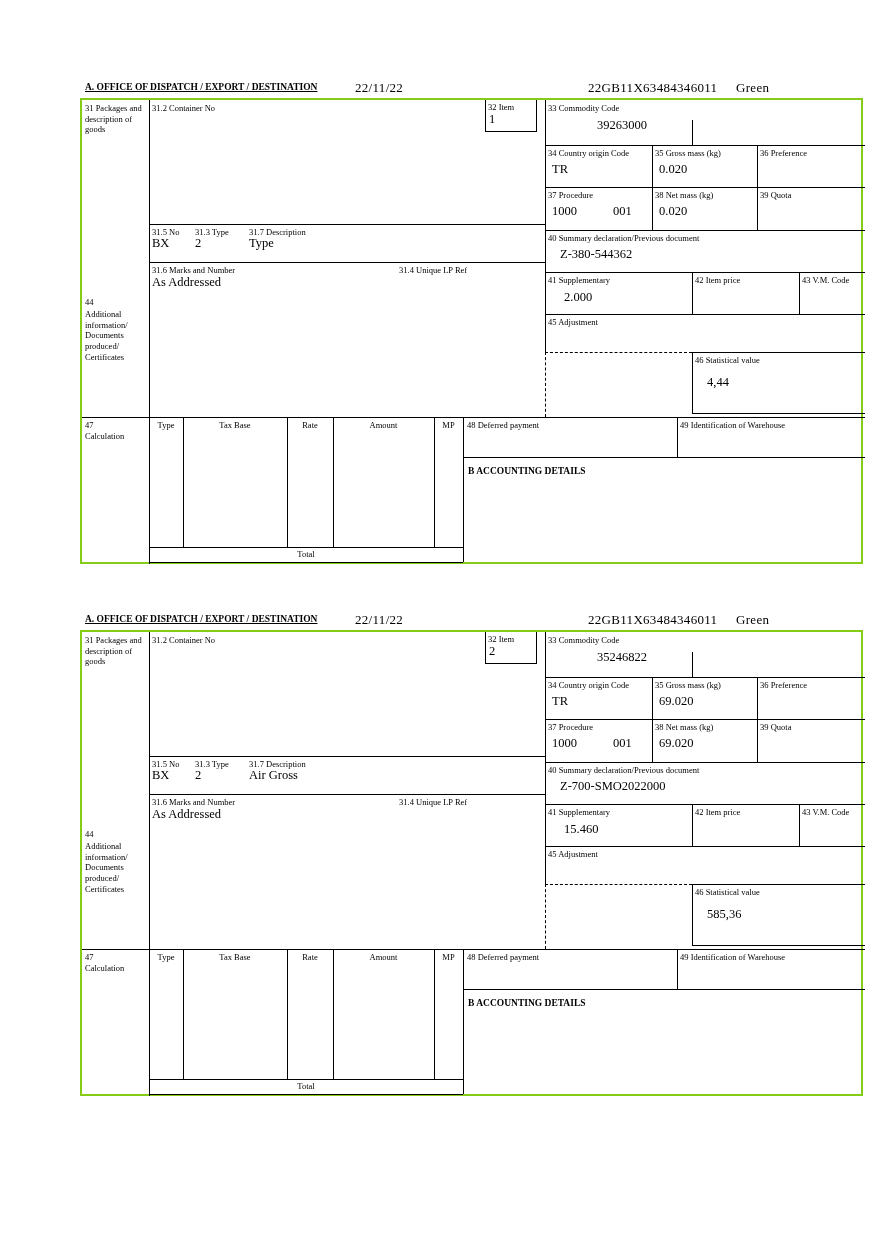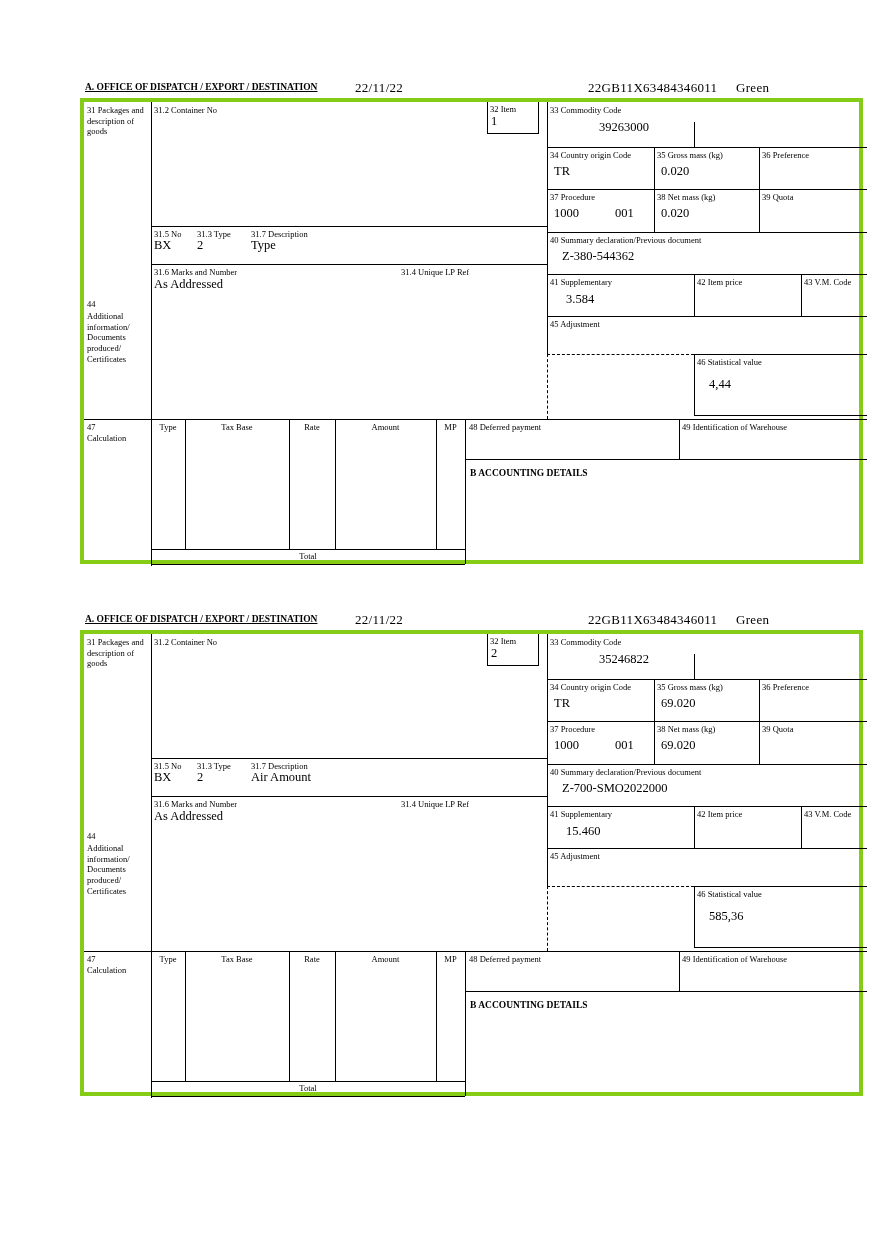--- a/index.html
+++ b/index.html
@@ -1,20 +1,20 @@
 <!DOCTYPE html>
 <html><head>
 <meta charset="utf-8">
 <style>
   * { margin:0; padding:0; box-sizing:border-box; }
   html,body { background:#fff; }
   body { font-family:"Liberation Serif", serif; color:#000; }
   .sheet { position:relative; width:882px; height:1250px; background:#fff; overflow:hidden; }
   .block { position:absolute; left:80px; width:783px; height:486px; }
-  .box { position:absolute; left:0; top:18px; width:783px; height:466px; border:4px solid #84cc16; }
+  .box { position:absolute; left:0; top:18px; width:783px; height:466px; border:2px solid #84cc16; }
   .lbl { position:absolute; font-size:8.5px; line-height:1.25; white-space:nowrap; }
   .lbl.wrap { white-space:normal; }
   .val { position:absolute; font-size:12.5px; line-height:1.1; white-space:nowrap; }
   .hl { position:absolute; height:0; border-top:1px solid #000; }
   .vl { position:absolute; width:0; border-left:1px solid #000; }
   .dash-h { border-top-style:dashed; }
   .dash-v { border-left-style:dashed; }
   .rect { position:absolute; border:1px solid #000; }
   .hdr-office { position:absolute; top:2px; font-size:9.5px; font-weight:bold; text-decoration:underline; white-space:nowrap; }
   .hdr-val { position:absolute; top:0; font-size:13px; letter-spacing:0.3px; white-space:nowrap; }
@@ -85,21 +85,21 @@
       <span class="lbl" style="left:167px;top:127px">31.7 Description</span>
       <span class="val" style="left:70px;top:137px">BX</span>
       <span class="val" style="left:113px;top:137px">2</span>
       <span class="val" style="left:167px;top:137px">Type</span>
       <span class="lbl" style="left:466px;top:133px">40 Summary declaration/Previous document</span>
       <span class="val" style="left:478px;top:148px">Z-380-544362</span>
       <span class="lbl" style="left:70px;top:165px">31.6 Marks and Number</span>
       <span class="lbl" style="left:317px;top:165px">31.4 Unique LP Ref</span>
       <span class="val" style="left:70px;top:176px">As Addressed</span>
       <span class="lbl" style="left:466px;top:175px">41 Supplementary</span>
-      <span class="val" style="left:482px;top:191px">3.584</span>
+      <span class="val" style="left:482px;top:191px">2.000</span>
       <span class="lbl" style="left:613px;top:175px">42 Item price</span>
       <span class="lbl" style="left:720px;top:175px">43 V.M. Code</span>
       <span class="lbl" style="left:3px;top:197px">44</span>
       <span class="lbl wrap" style="left:3px;top:209px;width:58px">Additional information/ Documents produced/ Certificates</span>
       <span class="lbl" style="left:466px;top:217px">45 Adjustment</span>
       <span class="lbl" style="left:613px;top:255px">46 Statistical value</span>
       <span class="val" style="left:625px;top:276px">4,44</span>
       <span class="lbl" style="left:3px;top:320px">47</span>
       <span class="lbl" style="left:3px;top:331px">Calculation</span>
       <span class="lbl center" style="left:67px;top:320px;width:34px">Type</span>
@@ -166,21 +166,21 @@
       <span class="val" style="left:470px;top:105px">1000</span>
       <span class="val" style="left:531px;top:105px">001</span>
       <span class="lbl" style="left:573px;top:90px">38 Net mass (kg)</span>
       <span class="val" style="left:577px;top:105px">69.020</span>
       <span class="lbl" style="left:678px;top:90px">39 Quota</span>
       <span class="lbl" style="left:70px;top:127px">31.5 No</span>
       <span class="lbl" style="left:113px;top:127px">31.3 Type</span>
       <span class="lbl" style="left:167px;top:127px">31.7 Description</span>
       <span class="val" style="left:70px;top:137px">BX</span>
       <span class="val" style="left:113px;top:137px">2</span>
-      <span class="val" style="left:167px;top:137px">Air Amount</span>
+      <span class="val" style="left:167px;top:137px">Air Gross</span>
       <span class="lbl" style="left:466px;top:133px">40 Summary declaration/Previous document</span>
       <span class="val" style="left:478px;top:148px">Z-700-SMO2022000</span>
       <span class="lbl" style="left:70px;top:165px">31.6 Marks and Number</span>
       <span class="lbl" style="left:317px;top:165px">31.4 Unique LP Ref</span>
       <span class="val" style="left:70px;top:176px">As Addressed</span>
       <span class="lbl" style="left:466px;top:175px">41 Supplementary</span>
       <span class="val" style="left:482px;top:191px">15.460</span>
       <span class="lbl" style="left:613px;top:175px">42 Item price</span>
       <span class="lbl" style="left:720px;top:175px">43 V.M. Code</span>
       <span class="lbl" style="left:3px;top:197px">44</span>

